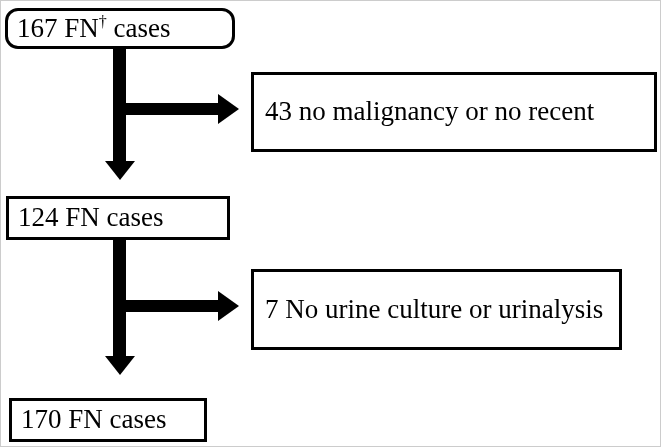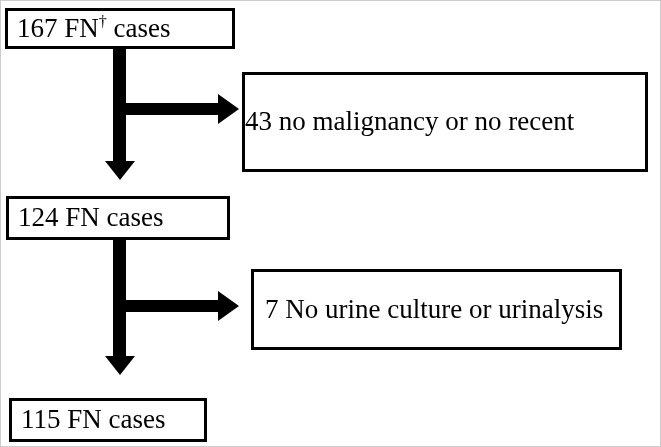--- a/index.html
+++ b/index.html
@@ -24,22 +24,22 @@
     border: 3px solid #000000;
     background: #ffffff;
     display: flex;
     flex-direction: column;
     justify-content: center;
     font-size: 27px;
     line-height: 1.3;
     white-space: nowrap;
   }
   .flow-box .line { display: block; }
-  #box-top    { left: 4px;   top: 7px;   width: 230px; height: 41px; padding-left: 9px; }
-  #box-excl1  { left: 241px; top: 71px;  width: 406px; height: 100px; }
+  #box-top    { left: 4px;   top: 7px;   width: 230px; height: 41px; padding-left: 9px; border-radius: 13px; }
+  #box-excl1  { left: 250px; top: 71px;  width: 406px; height: 80px; padding-left: 11px; }
   #box-mid    { left: 5px;   top: 195px; width: 224px; height: 44px; padding-left: 9px; }
   #box-excl2  { left: 250px; top: 268px; width: 371px; height: 81px; padding-left: 11px; }
   #box-bottom { left: 8px;   top: 397px; width: 198px; height: 44px; padding-left: 9px; }
   sup.dagger {
     font-size: 16px;
     line-height: 0;
     vertical-align: super;
   }
   .shaft {
     position: absolute;
@@ -96,16 +96,16 @@
   <div class="shaft" id="v2-shaft"></div>
   <div class="head head-down" id="v2-head"></div>
   <div class="shaft" id="h2-shaft"></div>
   <div class="head head-right" id="h2-head"></div>
 
   <div class="flow-box" id="box-excl2">
     <span class="line">7 No urine culture or urinalysis</span>
   </div>
 
   <div class="flow-box" id="box-bottom">
-    <span class="line">115 FN cases</span>
+    <span class="line">170 FN cases</span>
   </div>
 
 </div>
 
 </body></html>

